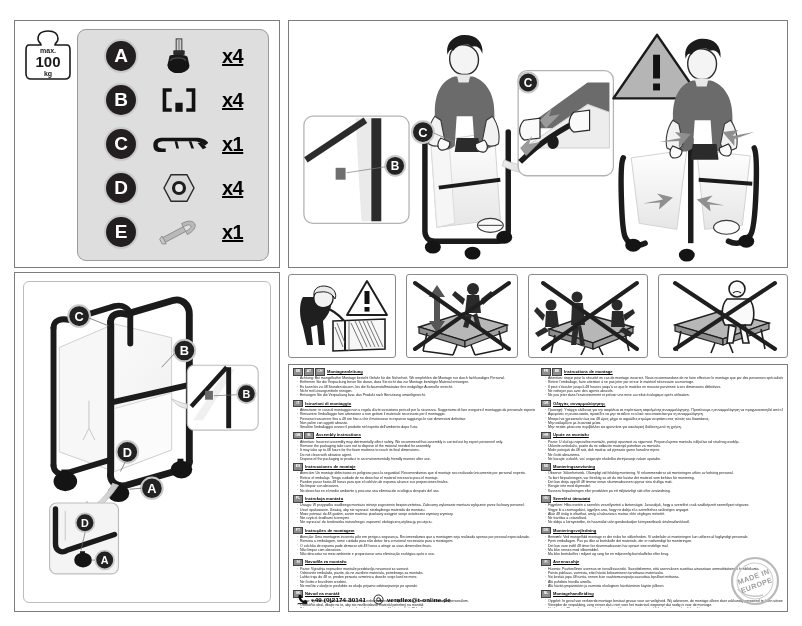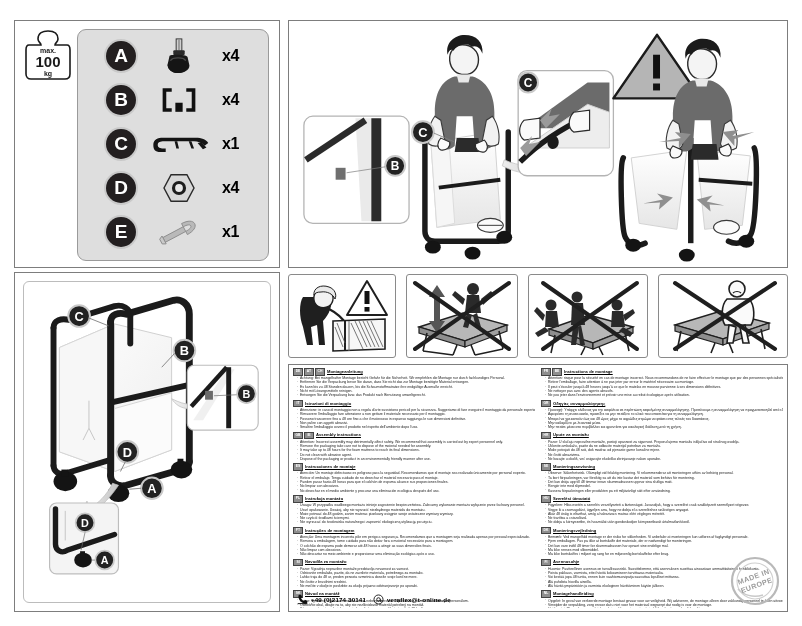--- a/index.html
+++ b/index.html
@@ -27,22 +27,23 @@
     display:flex;align-items:center;
   }
   .part-letter{
     width:30px;height:30px;border-radius:50%;background:#231f20;color:#fff;
     font-size:19px;font-weight:bold;display:flex;align-items:center;justify-content:center;
     margin-left:28px;flex:0 0 auto;
     box-shadow:0 0 0 2px #c9c9c9;
   }
   .part-glyph{flex:1 1 auto;display:flex;align-items:center;justify-content:center;height:40px;}
   .part-qty{
-    width:48px;text-align:left;font-size:16px;font-weight:bold;letter-spacing:-.5px;
+    width:48px;text-align:left;font-size:20px;font-weight:bold;letter-spacing:-.5px;
     flex:0 0 auto;
+    text-decoration:underline;
   }
 
   
   #panel-diagram{left:14px;top:272px;width:266px;height:340px;}
   #panel-diagram .inner{
     position:absolute;left:8px;top:8px;right:8px;bottom:8px;
     border:1px solid #bcbcbc;border-radius:6px;
   }
 
   

